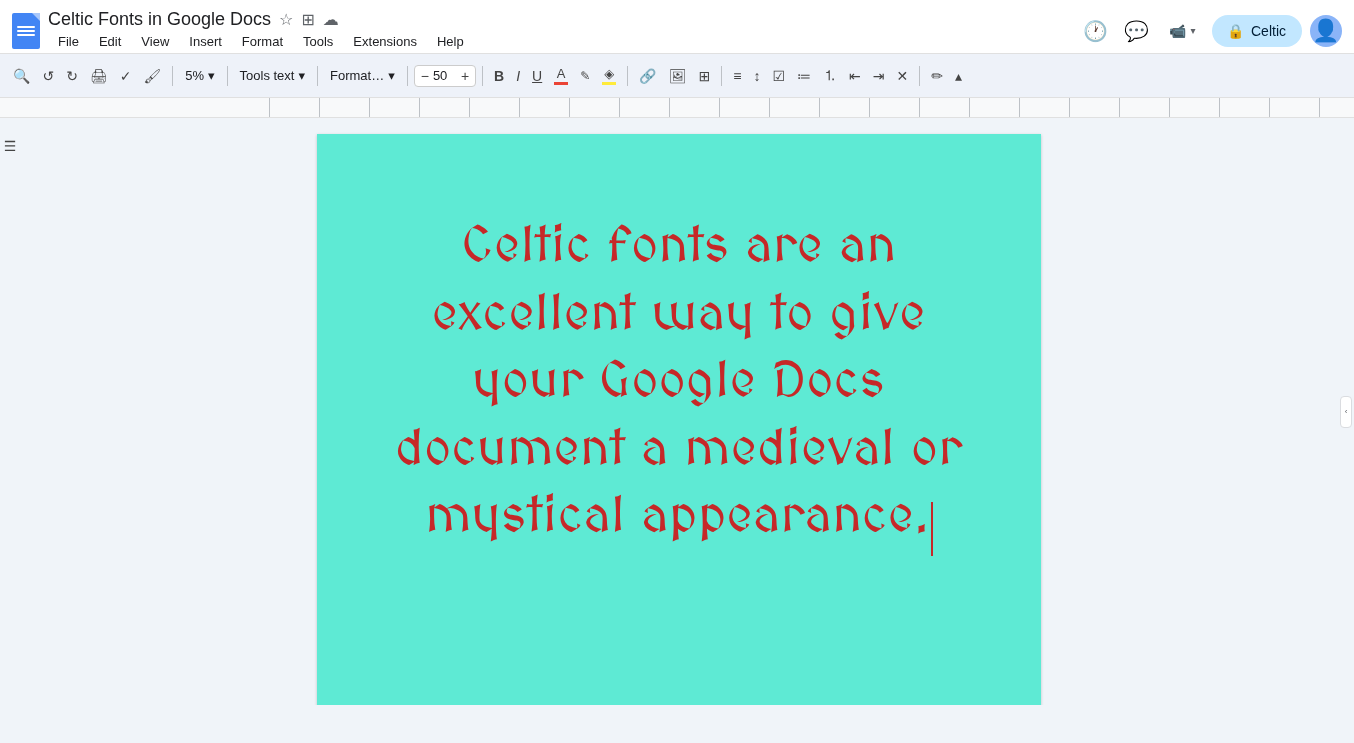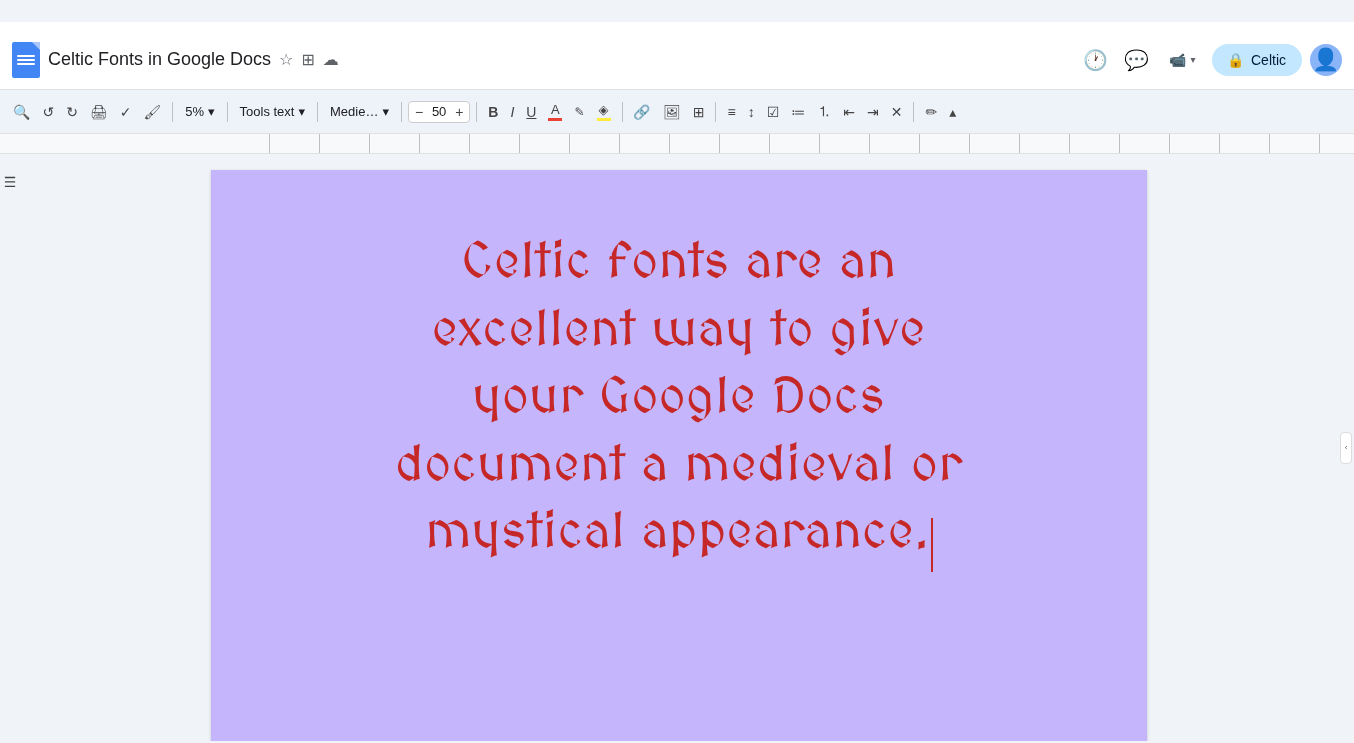--- a/index.html
+++ b/index.html
@@ -1,21 +1,21 @@
 <!DOCTYPE html>
 <html><head>
   <meta charset="utf-8">
   <style>
     * { margin: 0; padding: 0; box-sizing: border-box; }
     body { font-family: Arial, sans-serif; background: #f0f4f9; width: 1354px; height: 743px; overflow: hidden; }
 
     
     .title-bar {
       display: flex; align-items: center; background: #fff; padding: 8px 12px 0 12px;
-      height: 68px; border-bottom: 1px solid #e0e0e0; gap: 8px; margin-top: 22px;
+      height: 54px; border-bottom: 1px solid #e0e0e0; gap: 8px;
     }
     .title-info { display: flex; flex-direction: column; flex: 1; }
     .title-name { font-size: 18px; color: #202124; font-weight: 400; }
     .title-icon-btn { font-size: 16px; color: #5f6368; cursor: pointer; background: none; border: none; }
 
     .top-right { display: flex; align-items: center; gap: 8px; margin-left: auto; }
     .history-btn { background: none; border: none; font-size: 20px; color: #5f6368; cursor: pointer; padding: 4px; border-radius: 50%; }
     .comment-btn { background: none; border: none; font-size: 20px; color: #5f6368; cursor: pointer; padding: 4px; border-radius: 50%; }
     .video-btn { background: none; border: none; font-size: 14px; color: #5f6368; cursor: pointer; padding: 4px 8px; border-radius: 4px; display: flex; align-items: center; gap: 4px; }
     .share-btn { background: #c2e7ff; border: none; color: #001d35; font-size: 14px; font-weight: 500; cursor: pointer; padding: 8px 16px; border-radius: 20px; display: flex; align-items: center; gap: 6px; }
@@ -30,21 +30,21 @@
 
     
     .toolbar {
       display: flex; align-items: center; background: #eef2f9; padding: 4px 8px;
       height: 44px; gap: 2px; border-bottom: 1px solid #e0e0e0;
     }
     .tb-btn { background: none; border: none; cursor: pointer; padding: 4px 5px; border-radius: 4px; color: #444; font-size: 14px; display: flex; align-items: center; gap: 1px; }
     .tb-sep { width: 1px; height: 20px; background: #bdc1c6; margin: 0 4px; }
     .tb-select { background: #eef2f9; border: none; border-radius: 4px; font-size: 13px; color: #202124; cursor: pointer; padding: 4px 6px; display: flex; align-items: center; gap: 4px; }
     .font-size-box { display: flex; align-items: center; background: #fff; border: 1px solid #ccc; border-radius: 4px; padding: 2px 4px; gap: 2px; }
-    .font-size-val { font-size: 13px; color: #202124; min-width: 24px; text-align: center; }
+    .font-size-val { font-size: 13px; color: #202124; min-width: 24px; }
     .tb-bold { font-weight: bold; }
     .tb-italic { font-style: italic; }
     .underline-u { text-decoration: underline; }
     .color-indicator { width: 14px; height: 3px; background: #ea4335; margin-top: 1px; }
     .highlight-indicator { width: 14px; height: 3px; background: #ffeb3b; margin-top: 1px; }
 
     
     .ruler {
       height: 20px; background: #f8f9fa; border-bottom: 1px solid #e0e0e0;
       display: flex; align-items: center; padding-left: 220px; overflow: hidden;
@@ -53,21 +53,21 @@
     .ruler-inner { flex: 1; height: 100%; background: repeating-linear-gradient(90deg, transparent, transparent 49px, #bdc1c6 49px, #bdc1c6 50px); position: relative; font-size: 9px; color: #80868b; }
 
     
     .main-area { display: flex; height: calc(743px - 56px - 36px - 44px - 20px); background: #f0f4f9; }
 
     
     .left-sidebar { width: 20px; background: #f0f4f9; display: flex; flex-direction: column; align-items: center; padding-top: 16px; }
 
     
     .page-container { flex: 1; overflow-y: auto; display: flex; flex-direction: column; align-items: center; padding: 16px 0; }
-    .page { background: #c4b5fd; width: 936px; min-height: 580px; box-shadow: 0 1px 3px rgba(0,0,0,0.2); position: relative; padding: 20px; }
+    .page { background: #5eead4; width: 724px; min-height: 580px; box-shadow: 0 1px 3px rgba(0,0,0,0.2); position: relative; padding: 40px; }
 
     
     .doc-content { text-align: center; padding: 40px 20px; }
     .celtic-text {
       font-family: 'MedievalSharp', 'Palatino Linotype', 'Book Antiqua', serif;
       font-size: 50px;
       color: #c62828;
       line-height: 1.35;
       letter-spacing: 1px;
     }
@@ -108,20 +108,30 @@
       <div class="gdoc-line"></div>
     </div>
   </div>
 
   <div class="title-info">
     <div style="display:flex;align-items:center;gap:8px;">
       <span class="title-name">Celtic Fonts in Google Docs</span>
       <button class="title-icon-btn">☆</button>
       <button class="title-icon-btn">⊞</button>
       <button class="title-icon-btn">☁</button>
+    </div>
+    <div class="menu-bar" style="padding:0;height:auto;gap:0;background:transparent;">
+      <span class="menu-item">File</span>
+      <span class="menu-item">Edit</span>
+      <span class="menu-item">View</span>
+      <span class="menu-item">Insert</span>
+      <span class="menu-item">Format</span>
+      <span class="menu-item">Tools</span>
+      <span class="menu-item">Extensions</span>
+      <span class="menu-item">Help</span>
     </div>
   </div>
 
   <div class="top-right">
     <button class="history-btn" title="Version history">🕐</button>
     <button class="comment-btn" title="Comments">💬</button>
     <button class="video-btn">
       <span>📹</span>
       <span style="font-size:10px;">▾</span>
     </button>
@@ -150,21 +160,21 @@
   </div>
   <div class="tb-sep"></div>
 
   <div class="tb-select">
     <span>Tools text</span>
     <span>▾</span>
   </div>
   <div class="tb-sep"></div>
 
   <div class="tb-select">
-    <span>Medie…</span>
+    <span>Format…</span>
     <span>▾</span>
   </div>
   <div class="tb-sep"></div>
 
   <div class="font-size-box">
     <button class="tb-btn" style="padding:0 2px;">−</button>
     <span class="font-size-val">50</span>
     <button class="tb-btn" style="padding:0 2px;">+</button>
   </div>
   <div class="tb-sep"></div>

